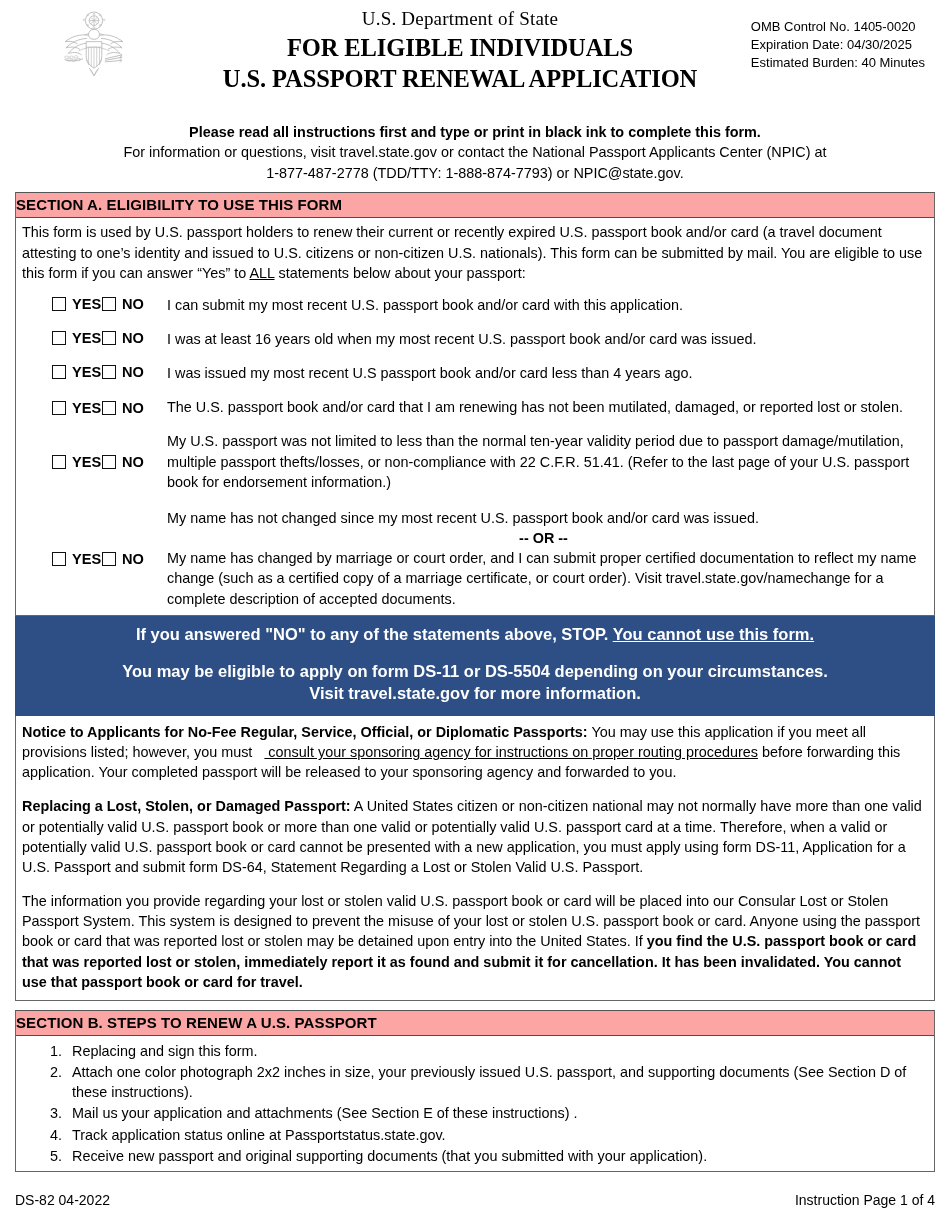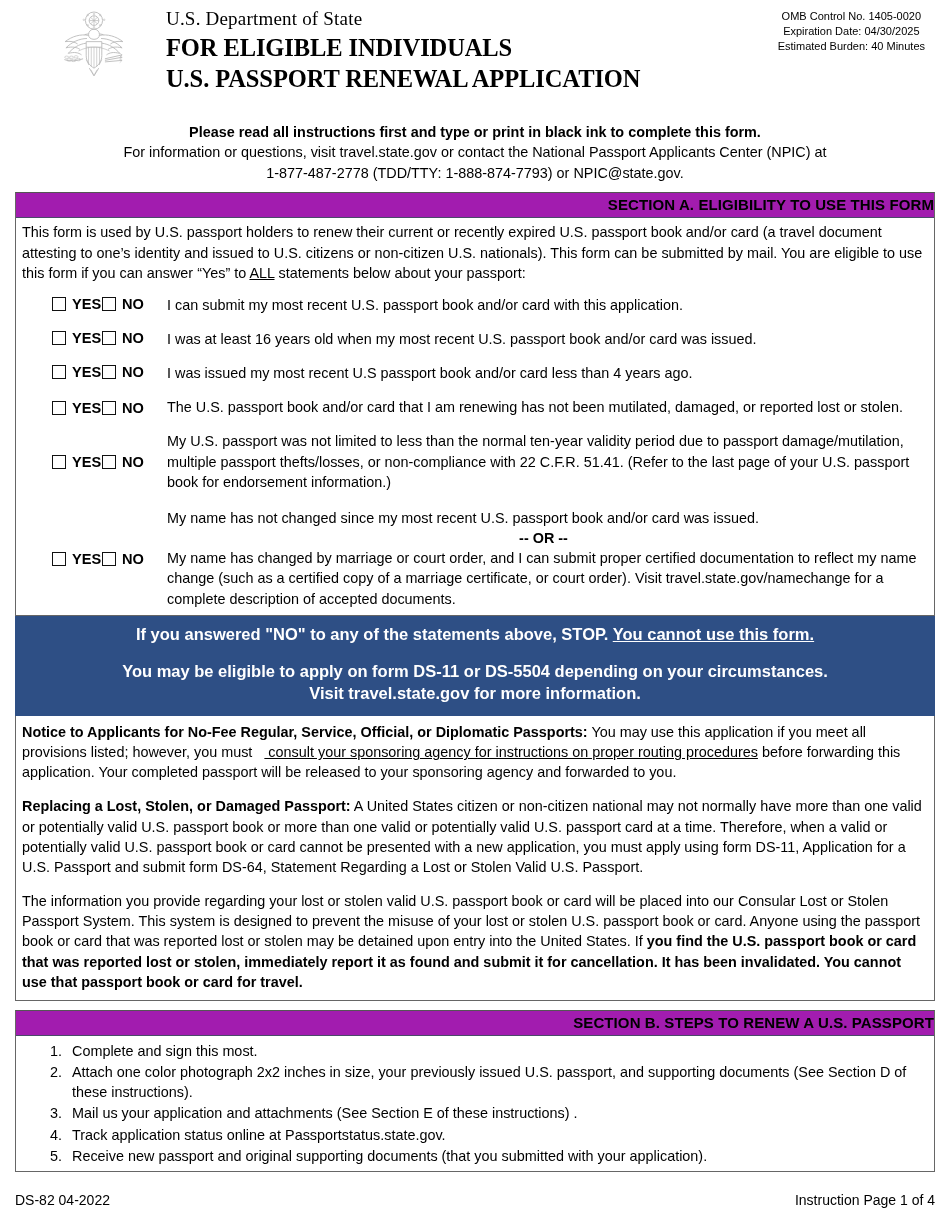--- a/index.html
+++ b/index.html
@@ -17,53 +17,53 @@
   .page { position: relative; width: 950px; height: 1230px; padding: 0 15px; }
 
   
   .header { position: relative; height: 110px; }
   .seal {
     position: absolute; left: 40px; top: 10px;
     width: 78px; height: 82px;
     opacity: 0.62;
   }
   .title-block {
-    position: absolute; left: 151px; top: 8px; width: 570px;
-    text-align: left;
+    position: absolute; left: 160px; top: 8px; width: 570px;
+    text-align: center;
   }
   .dept-line {
     font-family: "Liberation Serif", serif;
     font-size: 19px; letter-spacing: .2px; margin-bottom: 2px;
   }
   .main-title {
     font-family: "Liberation Serif", serif;
     font-weight: bold; font-size: 24.5px; letter-spacing: -0.1px;
     line-height: 1.28;
   }
   .omb {
-    position: absolute; right: 10px; top: 9px;
-    font-size: 11px; line-height: 1.38; text-align: center;
+    position: absolute; right: 10px; top: 18px;
+    font-size: 13px; line-height: 1.38; text-align: left;
     white-space: nowrap;
   }
 
   
   .intro { text-align: center; font-size: 14.4px; line-height: 1.42; margin-top: 12px; }
   .intro .b { font-weight: bold; }
 
   
   .box {
     border: 1px solid #666;
     border-top: 1px solid #555;
     background: #fff;
     margin-top: 9px;
   }
   .sec-head {
-    background: #a21caf;
+    background: #fca5a5;
     border-bottom: 1px solid #4a4a6a;
-    text-align: right;
+    text-align: left;
     font-weight: bold;
     font-size: 15px;
     padding: 3px 0 4px;
     letter-spacing: .1px;
   }
   .sec-body { padding: 4px 6px 6px 6px; }
   .para {
     font-size: 14.4px; line-height: 1.40; margin: 0;
   }
 
@@ -329,21 +329,21 @@
 
     <p class="notice-p"><b>Replacing a Lost, Stolen, or Damaged Passport:</b><span> A United States citizen or non-citizen national may not normally have more than one valid or potentially valid U.S. passport book or more than one valid or potentially valid U.S. passport card at a time. Therefore, when a valid or potentially valid U.S. passport book or card cannot be presented with a new application, you must apply using form DS-11, Application for a U.S. Passport and submit form DS-64, Statement Regarding a Lost or Stolen Valid U.S. Passport.</span></p>
 
     <p class="notice-p"><span>The information you provide regarding your lost or stolen valid U.S. passport book or card will be placed into our Consular Lost or Stolen Passport System. This system is designed to prevent the misuse of your lost or stolen U.S. passport book or card. Anyone using the passport book or card that was reported lost or stolen may be detained upon entry into the United States. If </span><b>you find the U.S. passport book or card that was reported lost or stolen, immediately report it as found and submit it for cancellation. It has been invalidated. You cannot use that passport book or card for travel.</b></p>
   </div>
 
   <div class="box">
     <div class="sec-head">SECTION B. STEPS TO RENEW A U.S. PASSPORT</div>
     <div class="sec-body" style="padding:3px 4px 4px 4px;">
       <ol class="steps">
-        <li>Complete and sign this most.</li>
+        <li>Replacing and sign this form.</li>
         <li>Attach one color photograph 2x2 inches in size, your previously issued U.S. passport, and supporting documents (See Section D of these instructions).</li>
         <li>Mail us your application and attachments (See Section E of these instructions) .</li>
         <li>Track application status online at Passportstatus.state.gov.</li>
         <li>Receive new passport and original supporting documents (that you submitted with your application).</li>
       </ol>
     </div>
   </div>
 
   <div class="footer">
     <span>DS-82 04-2022</span>

